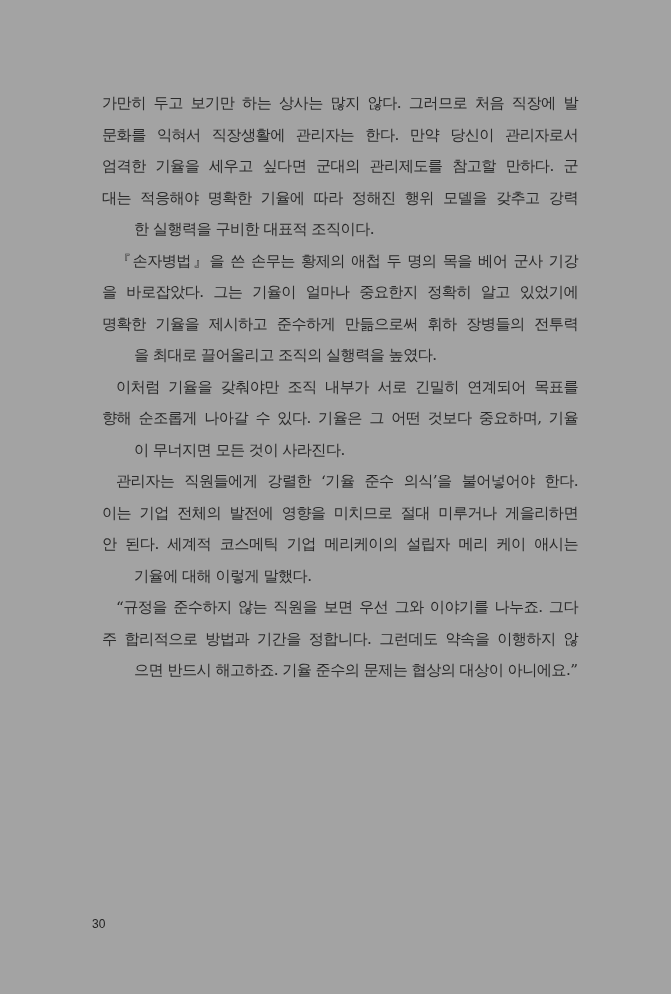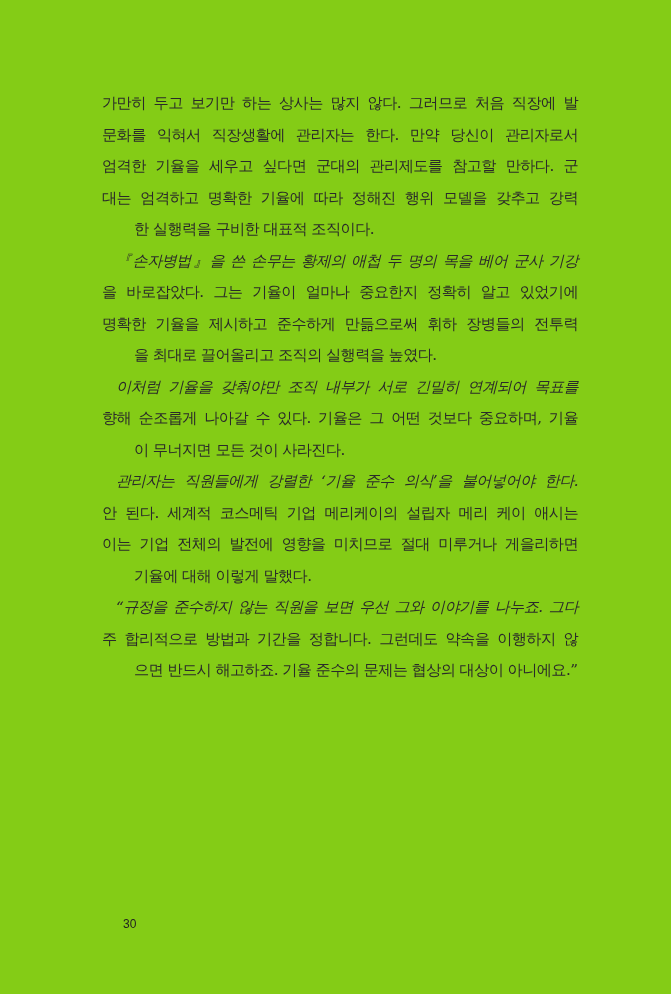--- a/index.html
+++ b/index.html
@@ -11,21 +11,21 @@
       width: 671px;
       height: 994px;
       position: relative;
       overflow: hidden;
     }
     .page {
       position: absolute;
       left: 0; top: 0;
       width: 671px;
       height: 994px;
-      background: #84cc16;
+      background: #a3a3a3;
     }
     .body-text {
       position: absolute;
       left: 102px;
       top: 88px;
       width: 476px;
       font-family: "DejaVu Serif", "Liberation Serif", serif;
       font-size: 15.2px;
       line-height: 31.5px;
       color: #2a2a2a;
@@ -39,63 +39,61 @@
       height: 31.5px;
       text-align-last: justify;
       text-align: justify;
     }
     .line.last {
       text-align-last: left;
       margin-left: 32px;
     }
     .line.indent {
       padding-left: 14px;
-      font-style: italic;
     }
     .page-number {
       position: absolute;
       left: 92px;
       top: 917px;
       font-family: "Liberation Sans", sans-serif;
       font-size: 12px;
       color: #222222;
-      margin-left: 31px;
     }
   </style>
 </head>
 <body>
 
 <div class="page">
   <div class="body-text">
 
     <div>
       <span class="line">가만히 두고 보기만 하는 상사는 많지 않다. 그러므로 처음 직장에 발</span>
       <span class="line">문화를 익혀서 직장생활에 관리자는 한다. 만약 당신이 관리자로서</span>
       <span class="line">엄격한 기율을 세우고 싶다면 군대의 관리제도를 참고할 만하다. 군</span>
-      <span class="line">대는 엄격하고 명확한 기율에 따라 정해진 행위 모델을 갖추고 강력</span>
+      <span class="line">대는 적응해야 명확한 기율에 따라 정해진 행위 모델을 갖추고 강력</span>
       <span class="line last">한 실행력을 구비한 대표적 조직이다.</span>
     </div>
 
     <div>
       <span class="line indent">『손자병법』을 쓴 손무는 황제의 애첩 두 명의 목을 베어 군사 기강</span>
       <span class="line">을 바로잡았다. 그는 기율이 얼마나 중요한지 정확히 알고 있었기에</span>
       <span class="line">명확한 기율을 제시하고 준수하게 만듦으로써 휘하 장병들의 전투력</span>
       <span class="line last">을 최대로 끌어올리고 조직의 실행력을 높였다.</span>
     </div>
 
     <div>
       <span class="line indent">이처럼 기율을 갖춰야만 조직 내부가 서로 긴밀히 연계되어 목표를</span>
       <span class="line">향해 순조롭게 나아갈 수 있다. 기율은 그 어떤 것보다 중요하며, 기율</span>
       <span class="line last">이 무너지면 모든 것이 사라진다.</span>
     </div>
 
     <div>
       <span class="line indent">관리자는 직원들에게 강렬한 ‘기율 준수 의식’을 불어넣어야 한다.</span>
+      <span class="line">이는 기업 전체의 발전에 영향을 미치므로 절대 미루거나 게을리하면</span>
       <span class="line">안 된다. 세계적 코스메틱 기업 메리케이의 설립자 메리 케이 애시는</span>
-      <span class="line">이는 기업 전체의 발전에 영향을 미치므로 절대 미루거나 게을리하면</span>
       <span class="line last">기율에 대해 이렇게 말했다.</span>
     </div>
 
     <div>
       <span class="line indent">“규정을 준수하지 않는 직원을 보면 우선 그와 이야기를 나누죠. 그다</span>
       <span class="line">주 합리적으로 방법과 기간을 정합니다. 그런데도 약속을 이행하지 않</span>
       <span class="line last">으면 반드시 해고하죠. 기율 준수의 문제는 협상의 대상이 아니에요.”</span>
     </div>
 
   </div>

